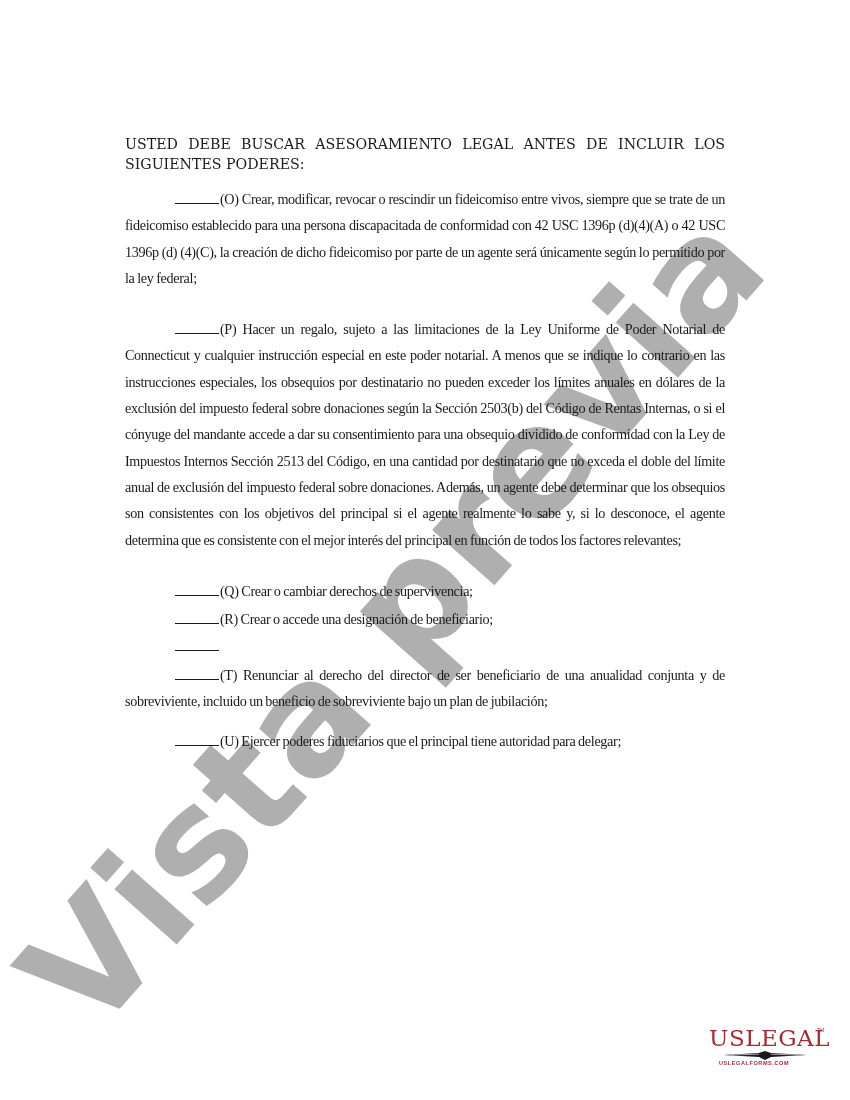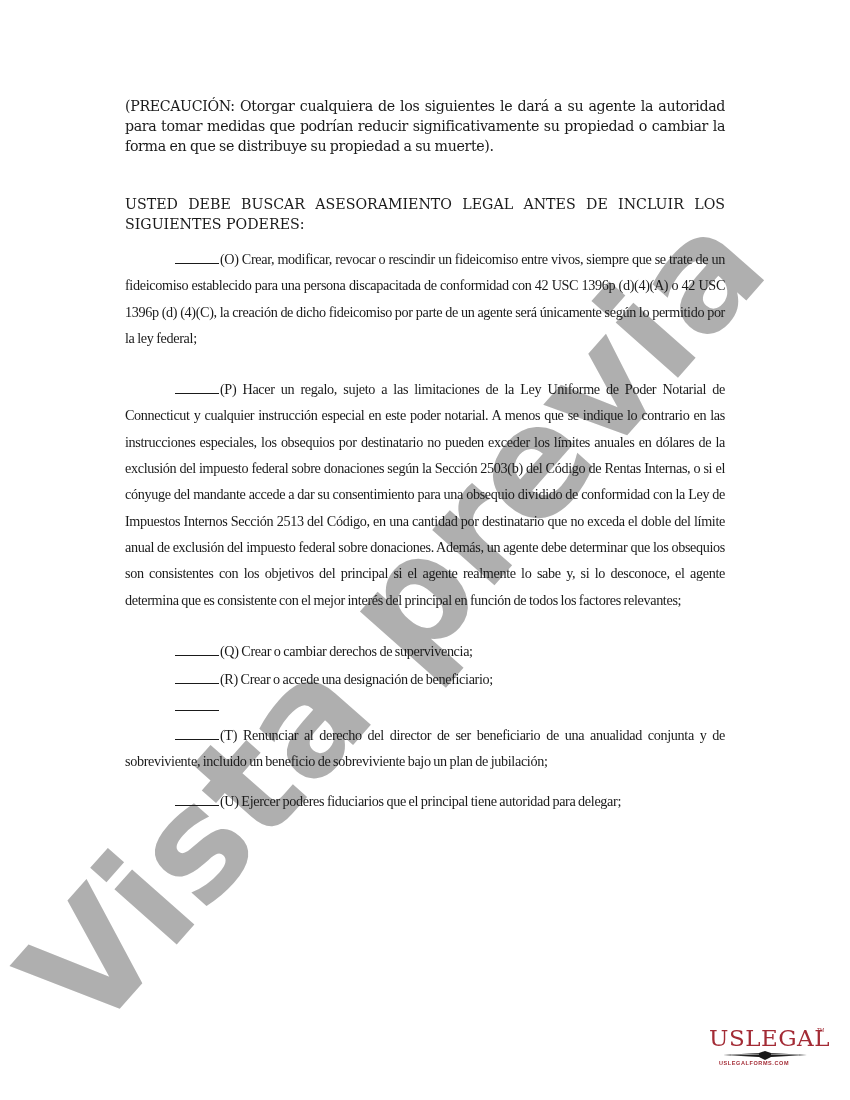--- a/index.html
+++ b/index.html
@@ -29,21 +29,20 @@
     }
   </style>
 </head>
 <body>
 
 <svg class="watermark" viewBox="0 0 850 1100">
   <text x="0" y="0" fill="#a6a6a6" fill-opacity="0.9" font-family="DejaVu Sans, Liberation Sans, sans-serif" font-weight="bold" font-size="152" transform="translate(92,1040) rotate(-48.5)">Vista previa</text>
 </svg>
 
 <div class="page">
-  <p class="p">(PRECAUCIÓN: Otorgar cualquiera de los siguientes le dará a su agente la autoridad para tomar medidas que podrían reducir significativamente su propiedad o cambiar la forma en que se distribuye su propiedad a su muerte).</p>
   <div style="height:38px"></div>
   <p class="caps">USTED DEBE BUSCAR ASESORAMIENTO LEGAL ANTES DE INCLUIR LOS SIGUIENTES PODERES:</p>
   <div style="height:12px"></div>
 
   <p class="p wide indent"><span class="blank"></span><span>(O) Crear, modificar, revocar o rescindir un fideicomiso entre vivos, siempre que se trate de un fideicomiso establecido para una persona discapacitada de conformidad con 42 USC 1396p (d)(4)(A) o 42 USC 1396p (d) (4)(C), la creación de dicho fideicomiso por parte de un agente será únicamente según lo permitido por la ley federal;</span></p>
   <div style="height:25px"></div>
   <p class="p wide indent"><span class="blank"></span><span>(P) Hacer un regalo, sujeto a las limitaciones de la Ley Uniforme de Poder Notarial de Connecticut y cualquier instrucción especial en este poder notarial. A menos que se indique lo contrario en las instrucciones especiales, los obsequios por destinatario no pueden exceder los límites anuales en dólares de la exclusión del impuesto federal sobre donaciones según la Sección 2503(b) del Código de Rentas Internas, o si el cónyuge del mandante accede a dar su consentimiento para una obsequio dividido de conformidad con la Ley de Impuestos Internos Sección 2513 del Código, en una cantidad por destinatario que no exceda el doble del límite anual de exclusión del impuesto federal sobre donaciones. Además, un agente debe determinar que los obsequios son consistentes con los objetivos del principal si el agente realmente lo sabe y, si lo desconoce, el agente determina que es consistente con el mejor interés del principal en función de todos los factores relevantes;</span></p>
   <div style="height:24px"></div>
   <p class="p wide indent" style="line-height:28px"><span class="blank"></span><span>(Q) Crear o cambiar derechos de supervivencia;</span></p>
   <p class="p wide indent" style="line-height:28px"><span class="blank"></span><span>(R) Crear o accede una designación de beneficiario;</span></p>

